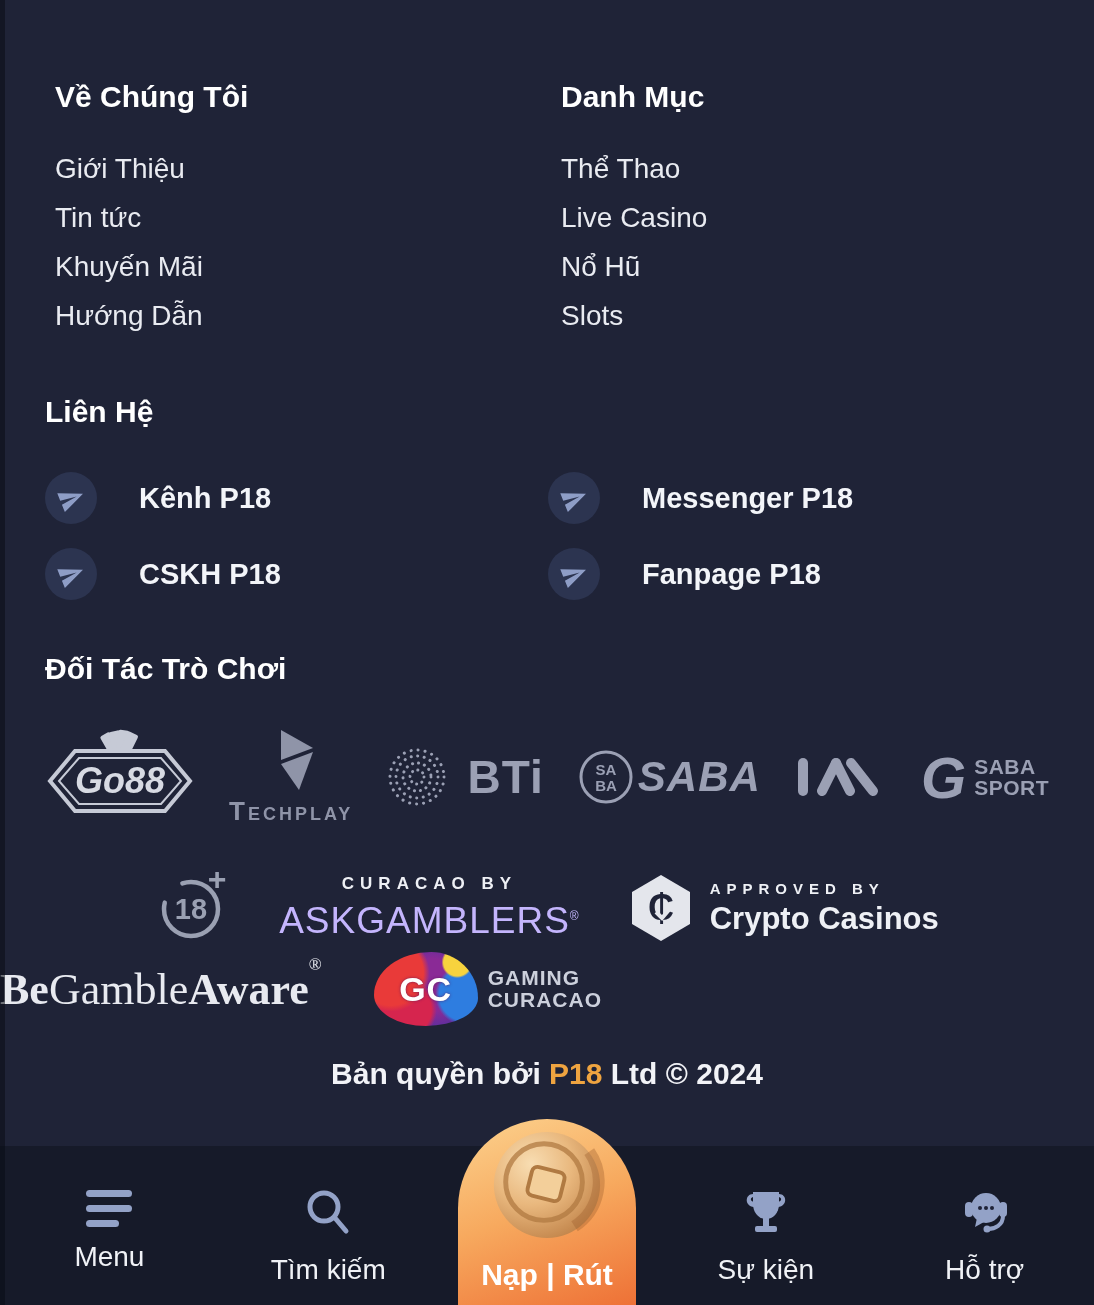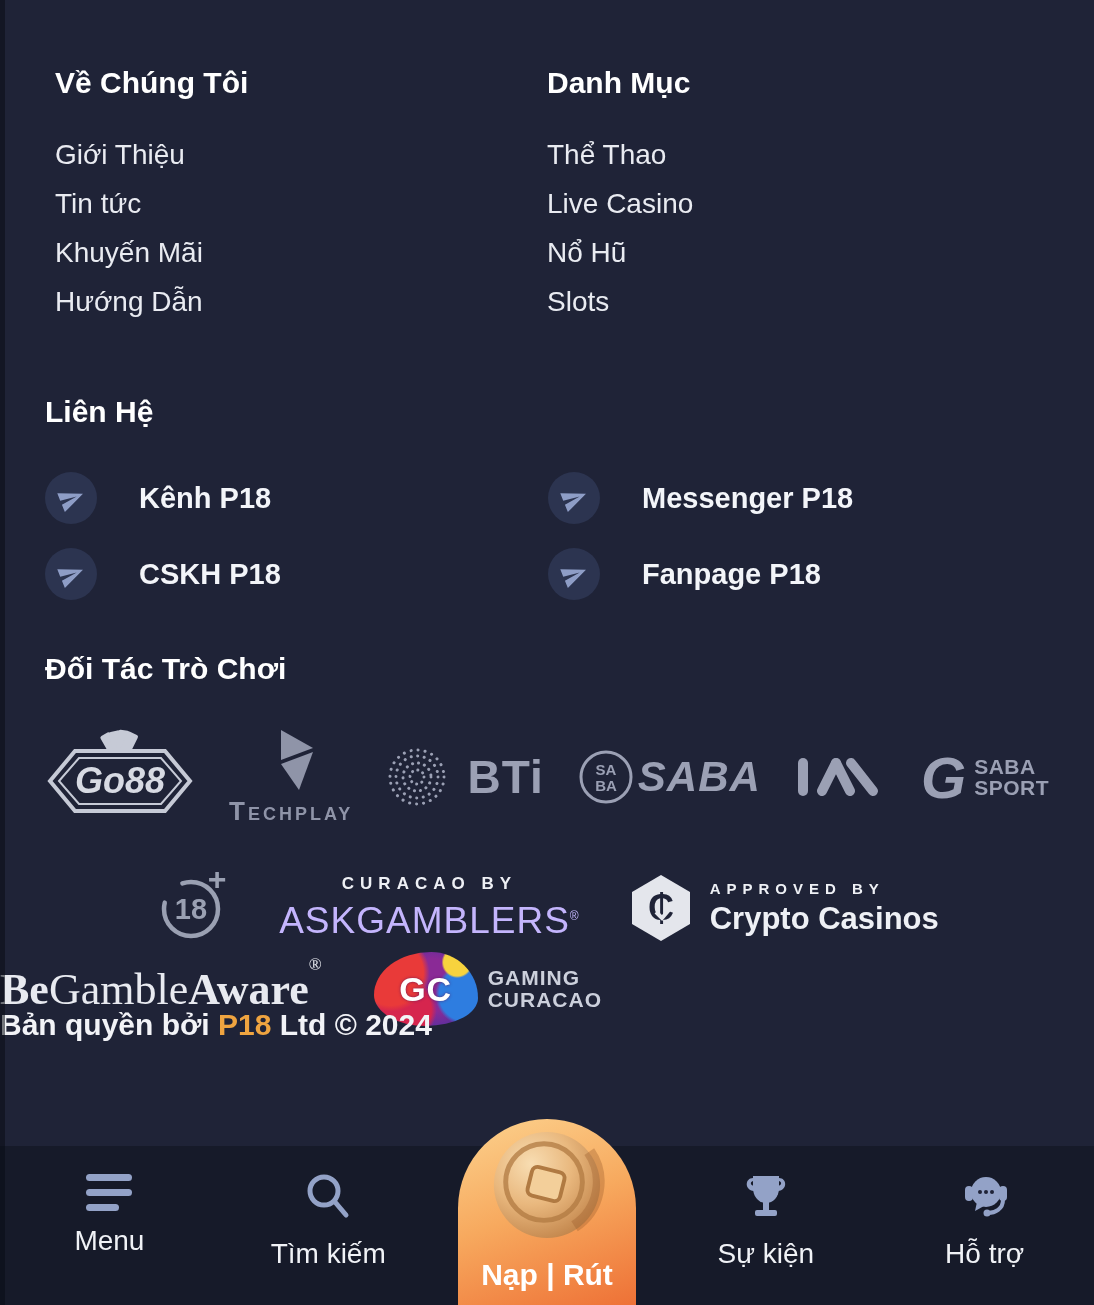--- a/index.html
+++ b/index.html
@@ -1,21 +1,21 @@
 <!DOCTYPE html>
 <html><head>
 <meta charset="utf-8">
 <style>
   * { margin:0; padding:0; box-sizing:border-box; }
   body { background:#0d101c; font-family:"Liberation Sans", sans-serif; }
   .page { position:relative; width:1094px; height:1305px; background:#1f2337; overflow:hidden; margin:0 auto; }
   .page::before { content:""; position:absolute; left:0; top:0; width:5px; height:100%; background:rgba(10,12,22,.55); z-index:5; }
 
   
-  .links-grid { position:absolute; left:55px; top:66px; width:1000px; display:grid; grid-template-columns:492px auto; }
+  .links-grid { position:absolute; left:55px; top:80px; width:1000px; display:grid; grid-template-columns:492px auto;gap:14px; }
   .col-heading { font-size:30px; font-weight:700; color:#ffffff; margin-bottom:30px; }
   .link-list { list-style:none; }
   .link-list li { font-size:28px; color:#e9ebf1; line-height:49px; cursor:pointer; }
 
   
   .contact { position:absolute; left:45px; top:395px; width:1005px; }
   .contact .col-heading { margin-bottom:43px; }
   .contact-grid { display:grid; grid-template-columns:503px auto; row-gap:24px; }
   .contact-item { display:flex; align-items:center; cursor:pointer; }
   .tg-circle { width:52px; height:52px; border-radius:50%; background:#2c3450; display:flex; align-items:center; justify-content:center; flex:0 0 52px; }
@@ -58,26 +58,26 @@
       radial-gradient(circle at 80% 14%, #f7d33e 0 13%, rgba(247,211,62,0) 15%),
       radial-gradient(circle at 88% 58%, #2e7de0 0 26%, rgba(46,125,224,0) 30%),
       radial-gradient(circle at 16% 28%, #e93a39 0 32%, rgba(233,58,57,0) 38%),
       radial-gradient(circle at 30% 78%, #d6254e 0 28%, rgba(214,37,78,0) 34%),
       radial-gradient(circle at 55% 45%, #8a2a96 0 38%, #5c2f9e 62%, #2f55c5 100%);
     display:flex; align-items:center; justify-content:center; }
   .gc-letters { font-size:34px; font-weight:800; color:#ffffff; letter-spacing:1px; text-shadow:0 0 3px rgba(90,20,90,.8); }
   .gc-text { display:flex; flex-direction:column; font-size:21px; font-weight:800; line-height:22px; letter-spacing:1px; color:#ccd0dc; }
 
   
-  .copyright { position:absolute; top:1008px; left:0; width:100%; text-align:left; font-size:30px; font-weight:600; color:#f2f3f7; }
+  .copyright { position:absolute; top:1057px; left:0; width:100%; text-align:center; font-size:30px; font-weight:600; color:#f2f3f7; }
   .copyright .brand { color:#efa440; }
 
   
   .bottom-nav { position:absolute; left:0; bottom:0; width:100%; height:159px; background:#161a29; display:grid; grid-template-columns:repeat(5,1fr); z-index:2; }
-  .nav-item { display:flex; flex-direction:column; align-items:center; padding-top:24px; gap:14px; cursor:pointer; }
+  .nav-item { display:flex; flex-direction:column; align-items:center; padding-top:40px; gap:14px; cursor:pointer; }
   .nav-label { font-size:28px; color:#f0f2f6; }
   .hamburger { display:flex; flex-direction:column; gap:8px; width:46px; padding-top:4px; }
   .hamburger span { height:7px; border-radius:3.5px; background:#93a2c7; }
   .hamburger span:nth-child(1),.hamburger span:nth-child(2){ width:46px; }
   .hamburger span:nth-child(3){ width:33px; }
   .deposit-arch { position:absolute; left:50%; transform:translateX(-50%); bottom:0; width:178px; height:186px;
     border-radius:89px 89px 0 0; background:linear-gradient(160deg,#fcd28e 0%,#f7a95e 48%,#ee7136 100%);
     display:flex; flex-direction:column; align-items:center; cursor:pointer; z-index:3; }
   .deposit-label { position:absolute; bottom:13px; width:100%; text-align:center; font-size:30px; font-weight:700; color:#ffffff; }
 </style>

